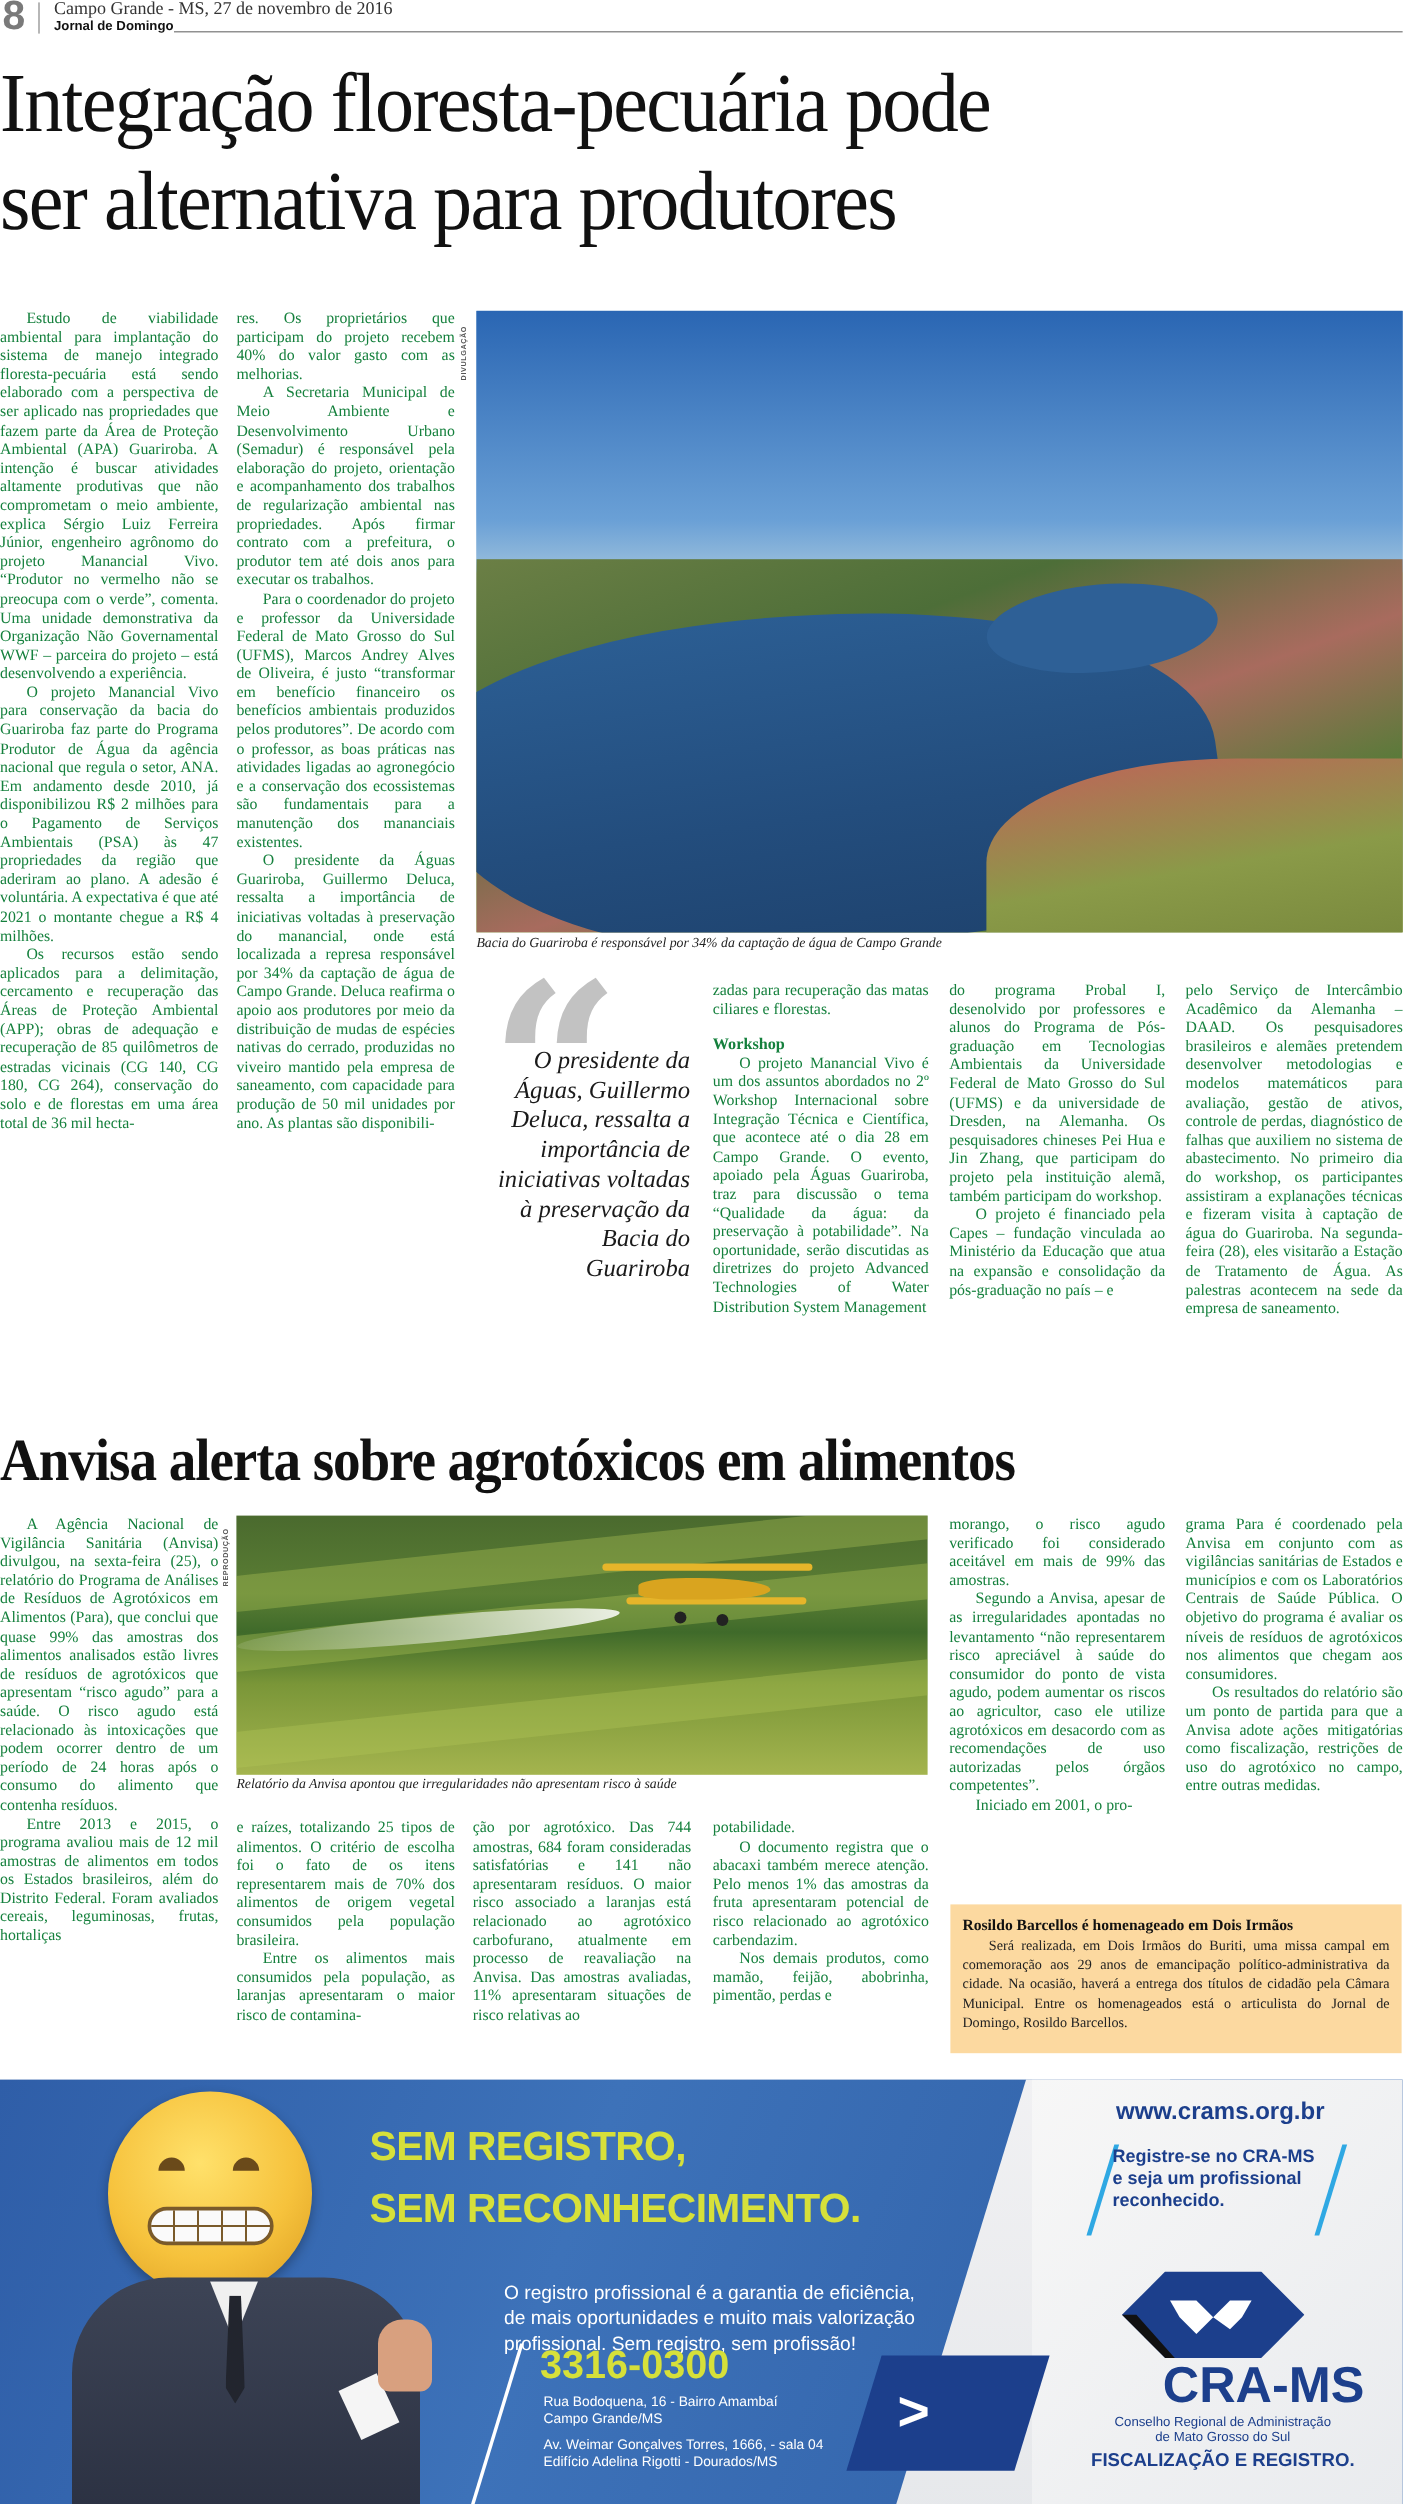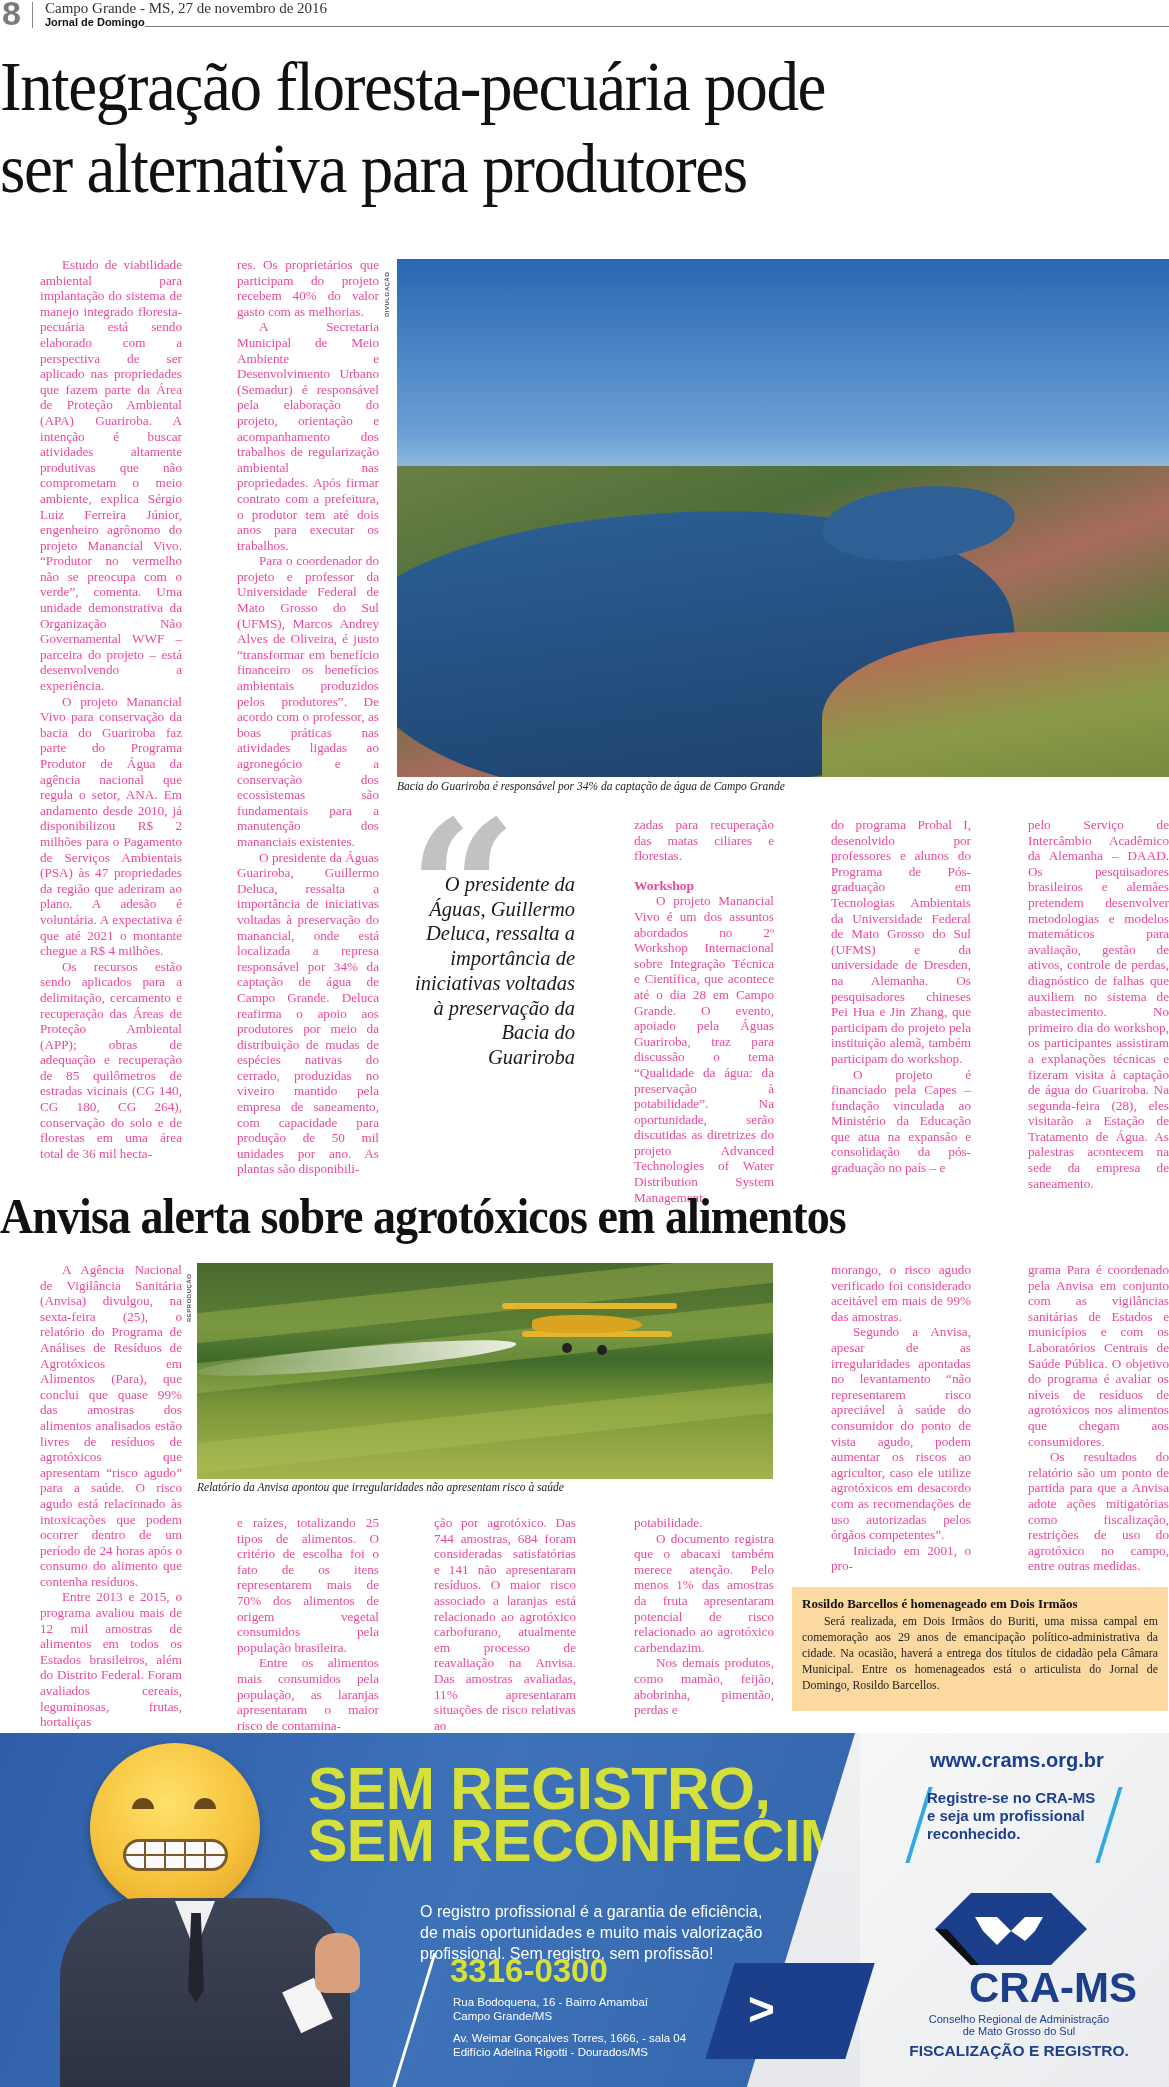--- a/index.html
+++ b/index.html
@@ -12,21 +12,21 @@
   .hdr-sep { position: absolute; left: 32px; top: 2px; width: 1px; height: 26px; background: #888; }
   .hdr-date { position: absolute; left: 45px; top: 0px; font-size: 15px; color: #333; line-height: 16px; }
   .hdr-paper { position: absolute; left: 45px; top: 16px; font-family: "Liberation Sans", sans-serif; font-weight: bold; font-size: 11px; color: #111; line-height: 13px; }
   .hdr-rule { position: absolute; left: 145px; top: 26px; width: 1024px; height: 1px; background: #777; }
 
   
   .headline-1 { position: absolute; left: 0; top: 46px; width: 1169px; font-size: 70px; line-height: 82px; font-weight: normal; letter-spacing: -1.5px; color: #111; transform: scaleX(0.93); transform-origin: left top; }
   .headline-2 { position: absolute; left: 0; top: 1188px; width: 1169px; font-size: 50px; line-height: 56px; letter-spacing: -1px; color: #111; transform: scaleX(0.92); transform-origin: left top; white-space: nowrap; }
 
   
-  .col { position: absolute; font-size: 13.2px; line-height: 15.6px; text-align: justify; color: #ec4899; padding-left: 40px; }
+  .col { position: absolute; font-size: 13.2px; line-height: 15.6px; text-align: justify; color: #15803d; }
   .col p { text-indent: 22px; }
   .col p.noindent { text-indent: 0; }
   .col .subhead { font-weight: bold; margin-top: 14px; font-size: 13.5px; }
 
   
   .photo-1 { position: absolute; left: 397px; top: 259px; width: 772px; height: 518px; overflow: hidden;
     background: linear-gradient(180deg, #2f6fb8 0%, #4f8dcf 32%, #8ab4d8 40%, #7c8f60 42%, #5d7a3d 50%, #3f6a3a 60%, #b56a5f 72%, #7a8b46 85%, #8a9a4a 100%); }
   .photo-1 .sky { position: absolute; left: 0; top: 0; width: 100%; height: 42%; background: linear-gradient(180deg, #2a66b3, #6aa0d6 80%, #9cc0dc); }
   .photo-1 .land { position: absolute; left: 0; top: 40%; width: 100%; height: 60%; background: linear-gradient(160deg, #6b7f45 0%, #4d6e38 30%, #a86b5e 55%, #5b7a3a 75%, #8a9b48 100%); }
   .photo-1 .lake { position: absolute; left: -5%; top: 48%; width: 85%; height: 55%; background: linear-gradient(180deg, #2b5d92, #234d7d 60%, #1f4470); border-radius: 40% 70% 20% 60% / 30% 60% 40% 70%; transform: rotate(-8deg); }
@@ -51,21 +51,21 @@
 
   
   .box { position: absolute; left: 792px; top: 1587px; width: 376px; height: 124px; background: #fcd9a0; padding: 8px 10px; }
   .box-title { font-size: 13px; font-weight: bold; color: #111; line-height: 18px; white-space: nowrap; }
   .box-text { font-size: 11.8px; line-height: 16px; text-align: justify; text-indent: 22px; color: #222; }
 
   
   .ad { position: absolute; left: 0; top: 1733px; width: 1169px; height: 354px; overflow: hidden; background: linear-gradient(110deg, #2f5ea8 0%, #3d72b9 40%, #3567ae 70%); font-family: "Liberation Sans", sans-serif; }
   .ad-right { position: absolute; left: 860px; top: 0; width: 309px; height: 354px; background: linear-gradient(135deg, #f7f7f7, #e9ebee); }
   .ad-slant { position: absolute; left: 800px; top: -10px; width: 120px; height: 380px; background: linear-gradient(180deg, #f1f1f3, #e6e8eb); transform: skewX(-17deg); }
-  .ad-headline { position: absolute; left: 308px; top: 30px; color: #d6e03a; font-weight: bold; font-size: 59px; line-height: 52px; letter-spacing: -0.5px; white-space: nowrap; }
+  .ad-headline { position: absolute; left: 308px; top: 30px; color: #d6e03a; font-weight: bold; font-size: 34px; line-height: 52px; letter-spacing: -0.5px; white-space: nowrap; }
   .ad-body { position: absolute; left: 420px; top: 168px; color: #ffffff; font-size: 16px; line-height: 21px; white-space: nowrap; }
   .ad-phone { position: absolute; left: 450px; top: 218px; color: #d6e03a; font-weight: bold; font-size: 33px; line-height: 40px; white-space: nowrap; }
   .ad-addr { position: absolute; left: 453px; color: #ffffff; font-size: 11.5px; line-height: 14px; white-space: nowrap; }
   .ad-slash { position: absolute; left: 412px; top: 220px; width: 3px; height: 140px; background: #ffffff; transform: skewX(-17deg); }
   .ad-arrow-btn { position: absolute; left: 720px; top: 230px; width: 140px; height: 96px; background: #1c3f8c; transform: skewX(-17deg); }
   .ad-arrow-glyph { position: absolute; left: 748px; top: 248px; color: #ffffff; font-size: 46px; line-height: 56px; font-weight: bold; }
   .ad-url { position: absolute; left: 930px; top: 16px; color: #1c3f8c; font-weight: bold; font-size: 20px; white-space: nowrap; }
   .ad-reg { position: absolute; left: 927px; top: 56px; color: #1c3f8c; font-weight: bold; font-size: 15px; line-height: 18px; white-space: nowrap; }
   .ad-reg-slash { position: absolute; width: 4px; height: 76px; background: #2fa8e3; transform: skewX(-17deg); top: 54px; }
   .ad-logo { position: absolute; left: 935px; top: 160px; width: 152px; height: 72px; }

